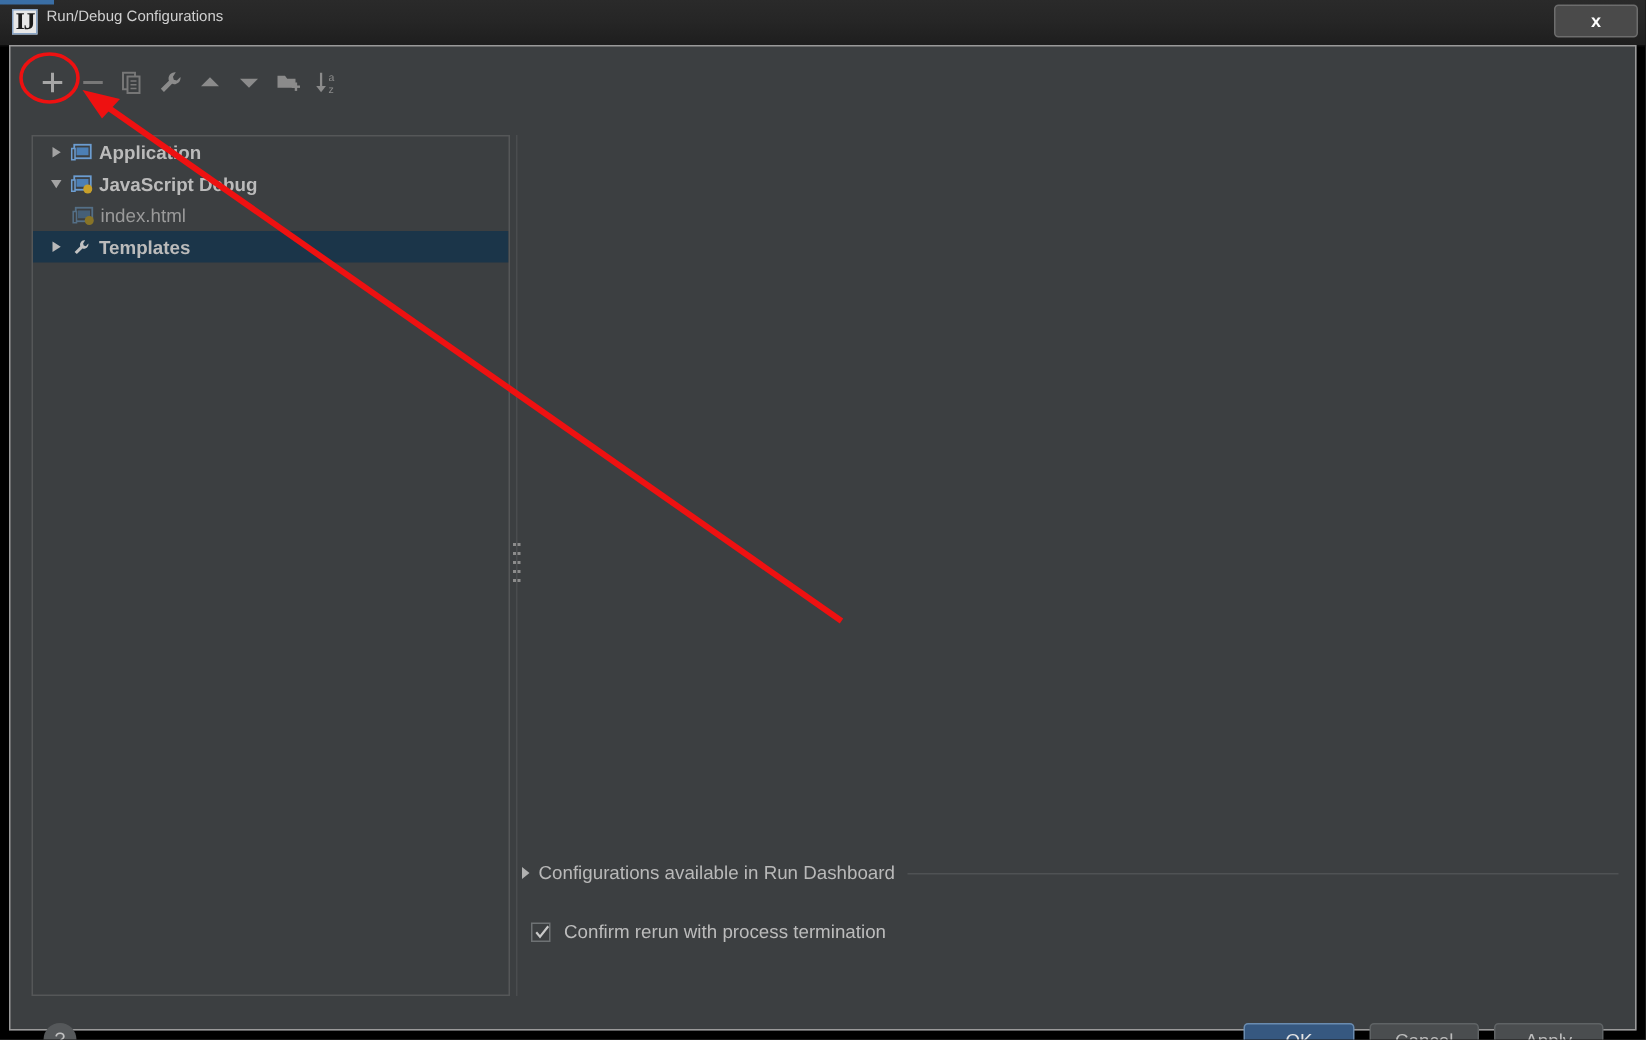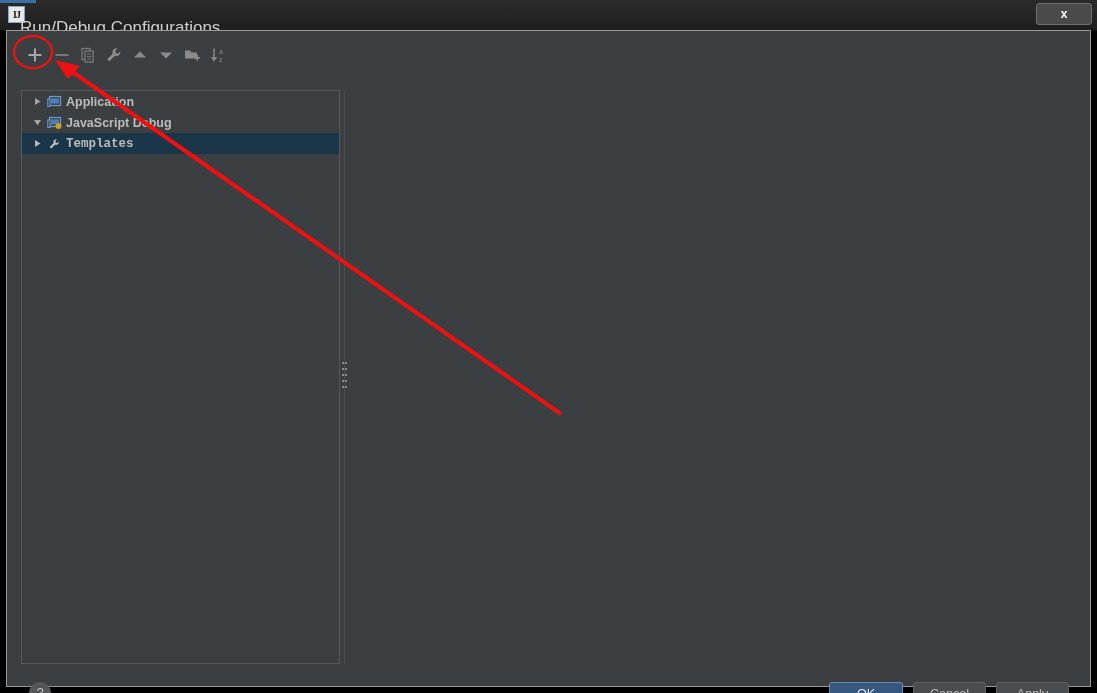--- a/index.html
+++ b/index.html
@@ -29,34 +29,33 @@
   }
   .title-icon {
     position: absolute; left: 8px; top: 6px;
     width: 17px; height: 17px;
     background: #e8e8e8;
     border: 1px solid #8aa5c6;
     box-sizing: border-box;
   }
   .title-icon span {
     display: block;
-    font-size: 10px;
+    font-size: 16px;
     line-height: 15px;
     text-align: center;
     color: #1b1b1b;
     font-family: "Liberation Serif", serif;
     font-weight: bold;
     letter-spacing: -1px;
   }
   .title-text {
-    position: absolute; left: 20px; top: 6px;
-    font-size: 17px;
+    position: absolute; left: 31px; top: 6px;
+    font-size: 10px;
     color: #cfcfcf;
     white-space: nowrap;
-    margin-top: 12px;
   }
   .close-btn {
     position: absolute; right: 5px; top: 3px;
     width: 56px; height: 22px;
     background: #4a4a4a;
     border: 1px solid #6d6d6d;
     border-radius: 3px;
     color: #ffffff;
     font-size: 12px;
     font-weight: bold;
@@ -97,21 +96,21 @@
     overflow: hidden;
   }
   .tree-row {
     position: relative;
     height: 21px;
     display: flex;
     align-items: center;
     padding-left: 7px;
     box-sizing: border-box;
   }
-  .tree-row.selected { background: #1b3549; font-family: Liberation Mono, monospace; }
+  .tree-row.selected { background: #1b3549; }
   .tw {
     width: 16px; height: 12px;
     display: flex; align-items: center; justify-content: center;
     flex: 0 0 auto;
   }
   .tw-svg { display: block; }
   .tree-icon {
     width: 18px; height: 16px;
     margin-right: 3px;
     flex: 0 0 auto;
@@ -393,20 +392,31 @@
           <svg width="15" height="14" viewBox="0 0 15 14">
             <rect x="2.5" y="1.5" width="11" height="9" fill="none" stroke="#6c9dd1" stroke-width="1.2"></rect>
             <rect x="4" y="3.3" width="8" height="5.2" fill="#4c7fb5"></rect>
             <rect x="0.8" y="4" width="2.2" height="7.5" fill="#3c3f41" stroke="#6c9dd1" stroke-width="1"></rect>
             <circle cx="11.5" cy="10" r="3" fill="#c8a02a"></circle>
           </svg>
         </div>
         <div class="tree-label">JavaScript Debug</div>
       </div>
 
+      <div class="tree-row" style="padding-left:24px;">
+        <div class="tree-icon">
+          <svg width="15" height="14" viewBox="0 0 15 14" opacity="0.75">
+            <rect x="2.5" y="1.5" width="11" height="9" fill="none" stroke="#5c7f9e" stroke-width="1.2"></rect>
+            <rect x="4" y="3.3" width="8" height="5.2" fill="#496a89"></rect>
+            <rect x="0.8" y="4" width="2.2" height="7.5" fill="#3c3f41" stroke="#5c7f9e" stroke-width="1"></rect>
+            <circle cx="11.5" cy="10" r="3" fill="#a2861f"></circle>
+          </svg>
+        </div>
+        <div class="tree-label child">index.html</div>
+      </div>
 
       <div class="tree-row selected">
         <div class="tw">
           <svg class="tw-svg" width="9" height="9" viewBox="0 0 9 9">
               <polygon points="2,1 2,8 7.5,4.5" fill="#b9b9b9"></polygon>
             </svg>
         </div>
         <div class="tree-icon">
           <svg width="15" height="14" viewBox="0 0 20 20">
             <path d="M13.2 3.2a4.2 4.2 0 0 0-4.6 5.6L3.2 14.2l2.1 2.1 5.4-5.4a4.2 4.2 0 0 0 5.6-4.6l-2.4 2.4-2-.6-.6-2z" fill="#c2c2c2"></path>
@@ -428,21 +438,34 @@
         <div class="grip-dot" style="left:0px;  top:18px;"></div>
         <div class="grip-dot" style="left:3px;  top:18px;"></div>
         <div class="grip-dot" style="left:0px;  top:24px;"></div>
         <div class="grip-dot" style="left:3px;  top:24px;"></div>
       </div>
     </div>
 
     <div class="right-panel">
 
 
-
+      <div class="collapsible">
+        <div class="arrow-right"></div>
+        <div class="collapsible-label">Configurations available in Run Dashboard</div>
+        <div class="collapsible-rule"></div>
+      </div>
+
+      <div class="checkrow">
+        <div class="checkbox">
+          <svg width="11" height="11" viewBox="0 0 11 11">
+            <path d="M1.5 5.5 L4 8.5 L9.5 1.5" fill="none" stroke="#c9c9c9" stroke-width="1.4"></path>
+          </svg>
+        </div>
+        <div class="checkrow-label">Confirm rerun with process termination</div>
+      </div>
 
     </div>
 
     <div class="help-btn">?</div>
     <div class="footer-btn ok">OK</div>
     <div class="footer-btn cancel">Cancel</div>
     <div class="footer-btn apply">Apply</div>
   </div>
 
   <svg class="annotation" width="1097" height="693" viewBox="0 0 1097 693">

